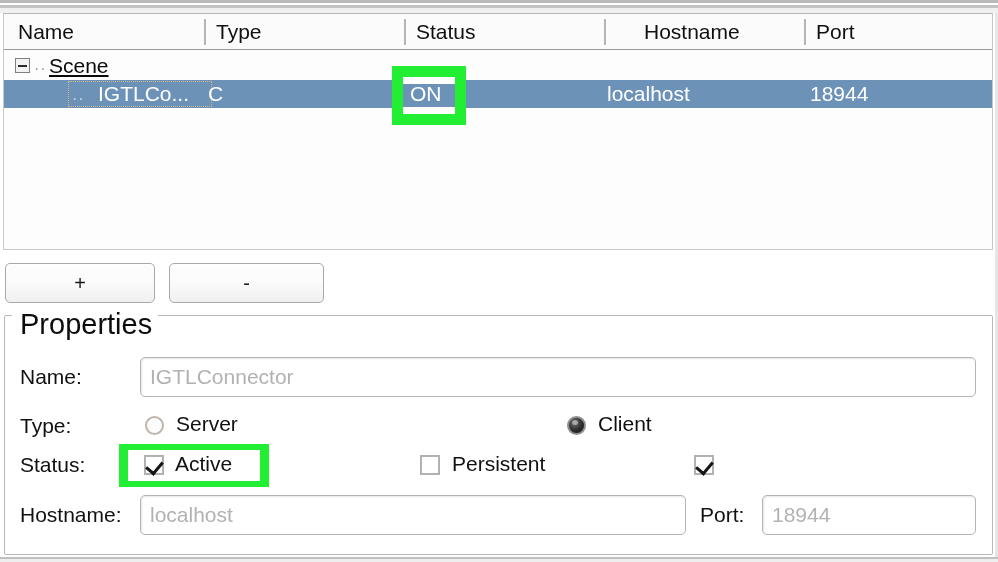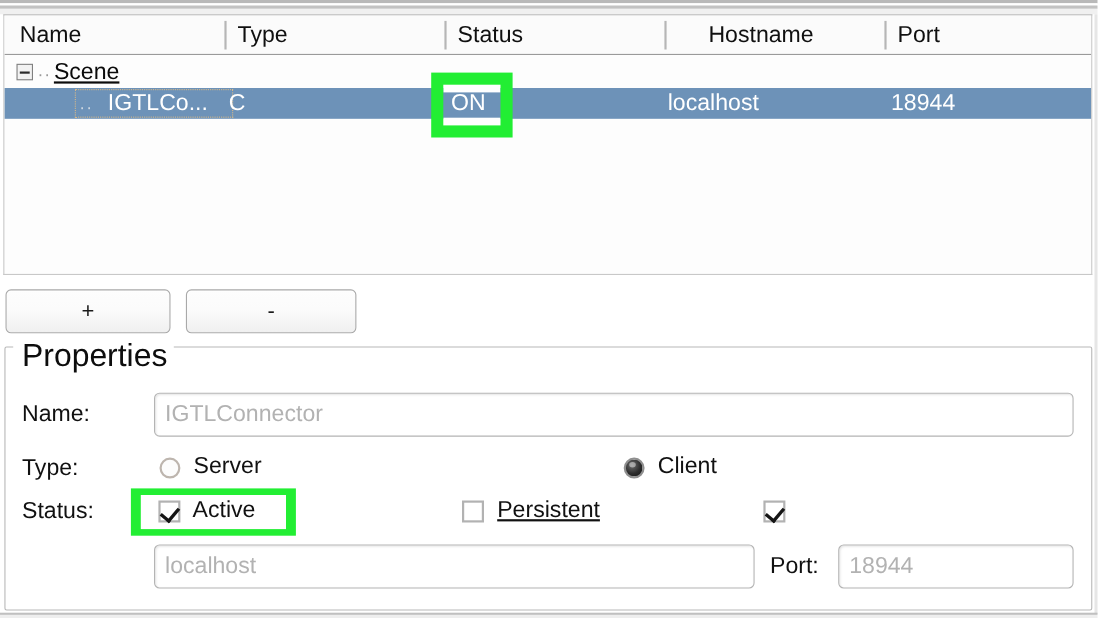--- a/index.html
+++ b/index.html
@@ -321,24 +321,25 @@
 
   <div class="green-box2" style="left:119px; top:444px; width:150px; height:43px;"></div>
   <div class="white-inner" style="left:128px; top:450px; width:132px; height:31px;"></div>
 
   <div class="lbl" style="left:20px; top:453px; z-index:30;">Status:</div>
 
   <div class="chk on" style="left:144px; top:455px; z-index:30;"></div>
   <div class="lbl" style="left:175px; top:452px; z-index:30;">Active</div>
 
   <div class="chk" style="left:420px; top:455px;"></div>
-  <div class="lbl" style="left:452px; top:452px;text-decoration:underline;">Persistent</div>
+  <div class="lbl" style="left:452px; top:452px;">Persistent</div>
 
   <div class="chk on" style="left:694px; top:455px;"></div>
 
+  <div class="lbl" style="left:20px; top:503px;">Hostname:</div>
   <div class="field" style="left:140px; top:495px; width:546px;">localhost</div>
 
   <div class="lbl" style="left:700px; top:503px;">Port:</div>
   <div class="field" style="left:762px; top:495px; width:214px;">18944</div>
 
   <div class="right-strip"></div>
   <div class="bottom-strip"></div>
   <div class="bottom-strip2"></div>
 
 </div>

